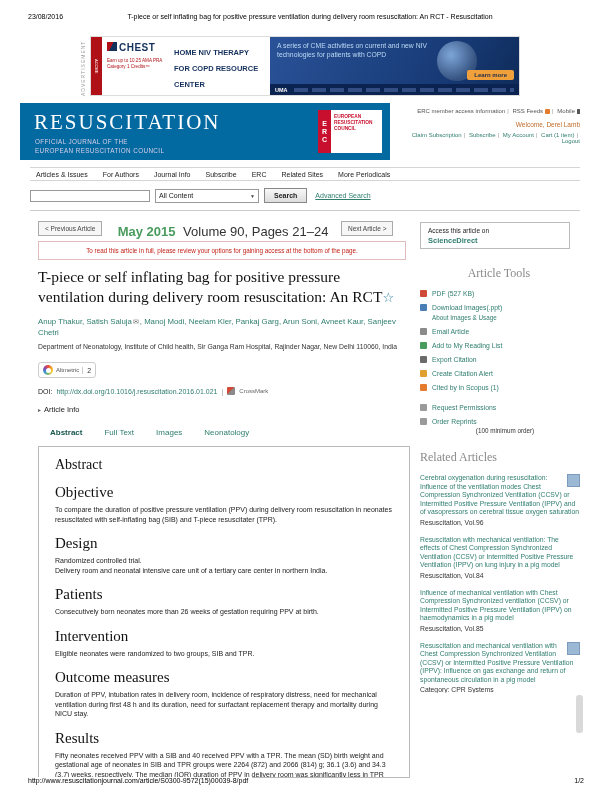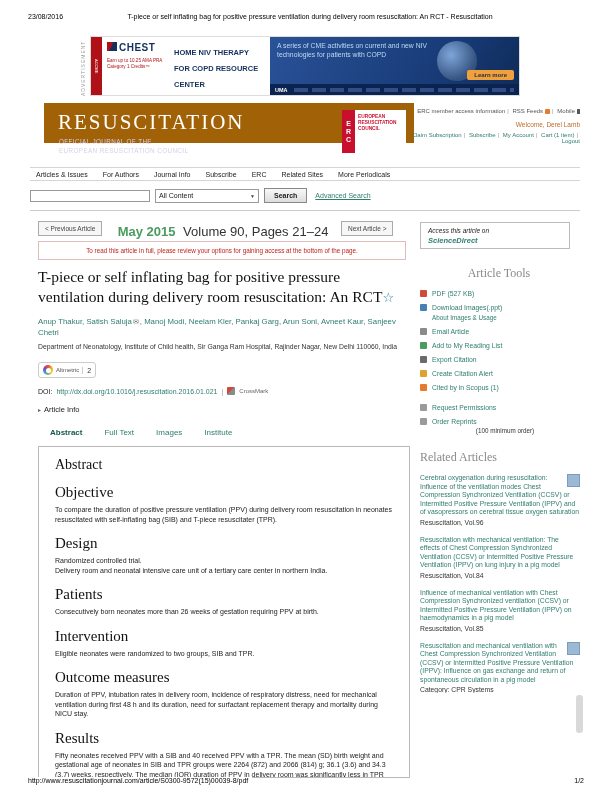--- a/index.html
+++ b/index.html
@@ -30,21 +30,21 @@
   .ad-person { position:absolute; top:4px; right:42px; width:40px; height:40px; border-radius:50%;
                background:radial-gradient(circle at 35% 35%, #7da6d8, #34517f 70%); }
   .ad-cta { position:absolute; right:5px; bottom:15px; background:#f0a13c; color:#1b2b4a; font-size:6px;
             font-weight:bold; padding:2px 7px; border-radius:2px; }
   .ad-strip { position:absolute; left:0; right:0; bottom:0; height:11px; background:#0b2350;
               display:flex; align-items:center; gap:6px; padding:0 5px; }
   .ad-sponsor { color:#fff; font-size:5.5px; font-weight:bold; }
   .ad-strip-lines { flex:1; height:4px; background:repeating-linear-gradient(90deg,#44609a 0 14px,transparent 14px 18px); opacity:.7; }
 
   
-  .masthead { position:absolute; top:103px; left:44px; width:370px; height:40px; background:#a16207; }
+  .masthead { position:absolute; top:103px; left:20px; width:370px; height:57px; background:#0369a1; }
   .mh-journal { position:absolute; top:7px; left:14px; font-family:"Liberation Serif", serif; font-size:21px;
                 letter-spacing:2px; color:#fff; }
   .mh-sub1 { position:absolute; top:35px; left:15px; font-size:6.3px; letter-spacing:.4px; color:#d8cfe8; }
   .mh-sub2 { position:absolute; top:44px; left:15px; font-size:6.3px; letter-spacing:.4px; color:#d8cfe8; }
   .erc-logo { position:absolute; top:7px; right:8px; width:64px; height:43px; background:#fff; display:flex; }
   .erc-strip { width:13px; background:#c8102e; color:#fff; font-size:7px; font-weight:bold; text-align:center;
                writing-mode:vertical-rl; text-orientation:upright; display:flex; align-items:center; justify-content:center; letter-spacing:1px; }
   .erc-text { padding:4px 0 0 3px; color:#c8102e; font-size:4.8px; line-height:6px; font-weight:bold; }
 
   
@@ -76,21 +76,21 @@
 
   
   .navbtn { position:absolute; top:221px; border:1px solid #aaa; background:#f6f6f6; font-size:6.5px;
             padding:3px 6px; color:#444; }
   .prevbtn { left:38px; }
   .nextbtn { left:341px; }
   .issuecenter { position:absolute; top:224px; left:112px; width:222px; text-align:center; font-size:13px; color:#333; }
   .issue-date { color:#4a9b5e; font-weight:bold; margin-right:4px; }
 
   .accessbox { position:absolute; top:222px; left:420px; width:150px; height:27px; border:1px solid #bbb;
-               padding:4px 7px; box-sizing:border-box; font-size:6.5px; color:#222;font-style:italic; }
+               padding:4px 7px; box-sizing:border-box; font-size:6.5px; color:#222; }
   .accessbox .sd { display:block; margin-top:2px; font-size:7.5px; color:#2e7d6e; font-weight:bold; }
 
   .notice { position:absolute; top:241px; left:38px; width:368px; border:1px solid #e0bcbc; color:#c22017;
             font-size:6.3px; text-align:center; padding:5px 14px; box-sizing:border-box; }
 
   
   .article-title { position:absolute; top:267px; left:38px; width:360px; font-family:"Liberation Serif", serif;
                    font-size:15.5px; line-height:20px; color:#111; }
   .title-star { color:#2e7d9e; font-size:13px; }
   .authors { position:absolute; top:316px; left:38px; width:374px; font-size:7.8px; line-height:11px; color:#2e7d6e; }
@@ -275,21 +275,21 @@
   </div>
 
   <div class="infotoggle" data-interactable="true">
     <span class="tri" data-interactable="false">▸</span><span data-interactable="false">Article Info</span>
   </div>
 
   <div class="tabs" data-interactable="false">
     <span class="tab active" data-interactable="true">Abstract</span>
     <span class="tab" data-interactable="true">Full Text</span>
     <span class="tab" data-interactable="true">Images</span>
-    <span class="tab" data-interactable="true">Institute</span>
+    <span class="tab" data-interactable="true">Neonatology</span>
   </div>
 
   <div class="abstract-box" data-interactable="false">
     <h2 class="abs-title" data-interactable="false">Abstract</h2>
 
     <h3 class="abs-h" data-interactable="false">Objective</h3>
     <p class="abs-t" data-interactable="false">To compare the duration of positive pressure ventilation (PPV) during delivery room resuscitation in neonates resuscitated with self-inflating bag (SIB) and T-piece resuscitater (TPR).</p>
 
     <h3 class="abs-h" data-interactable="false">Design</h3>
     <p class="abs-t" data-interactable="false">Randomized controlled trial.</p>

